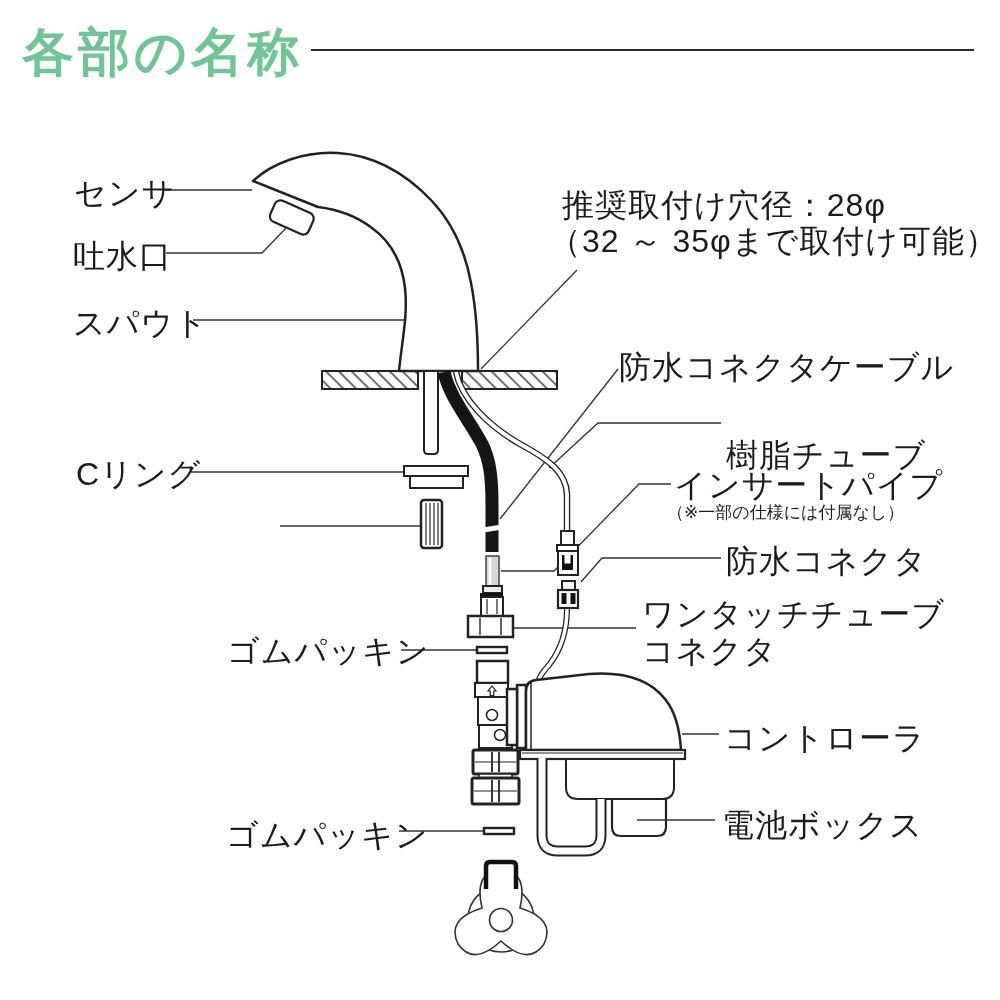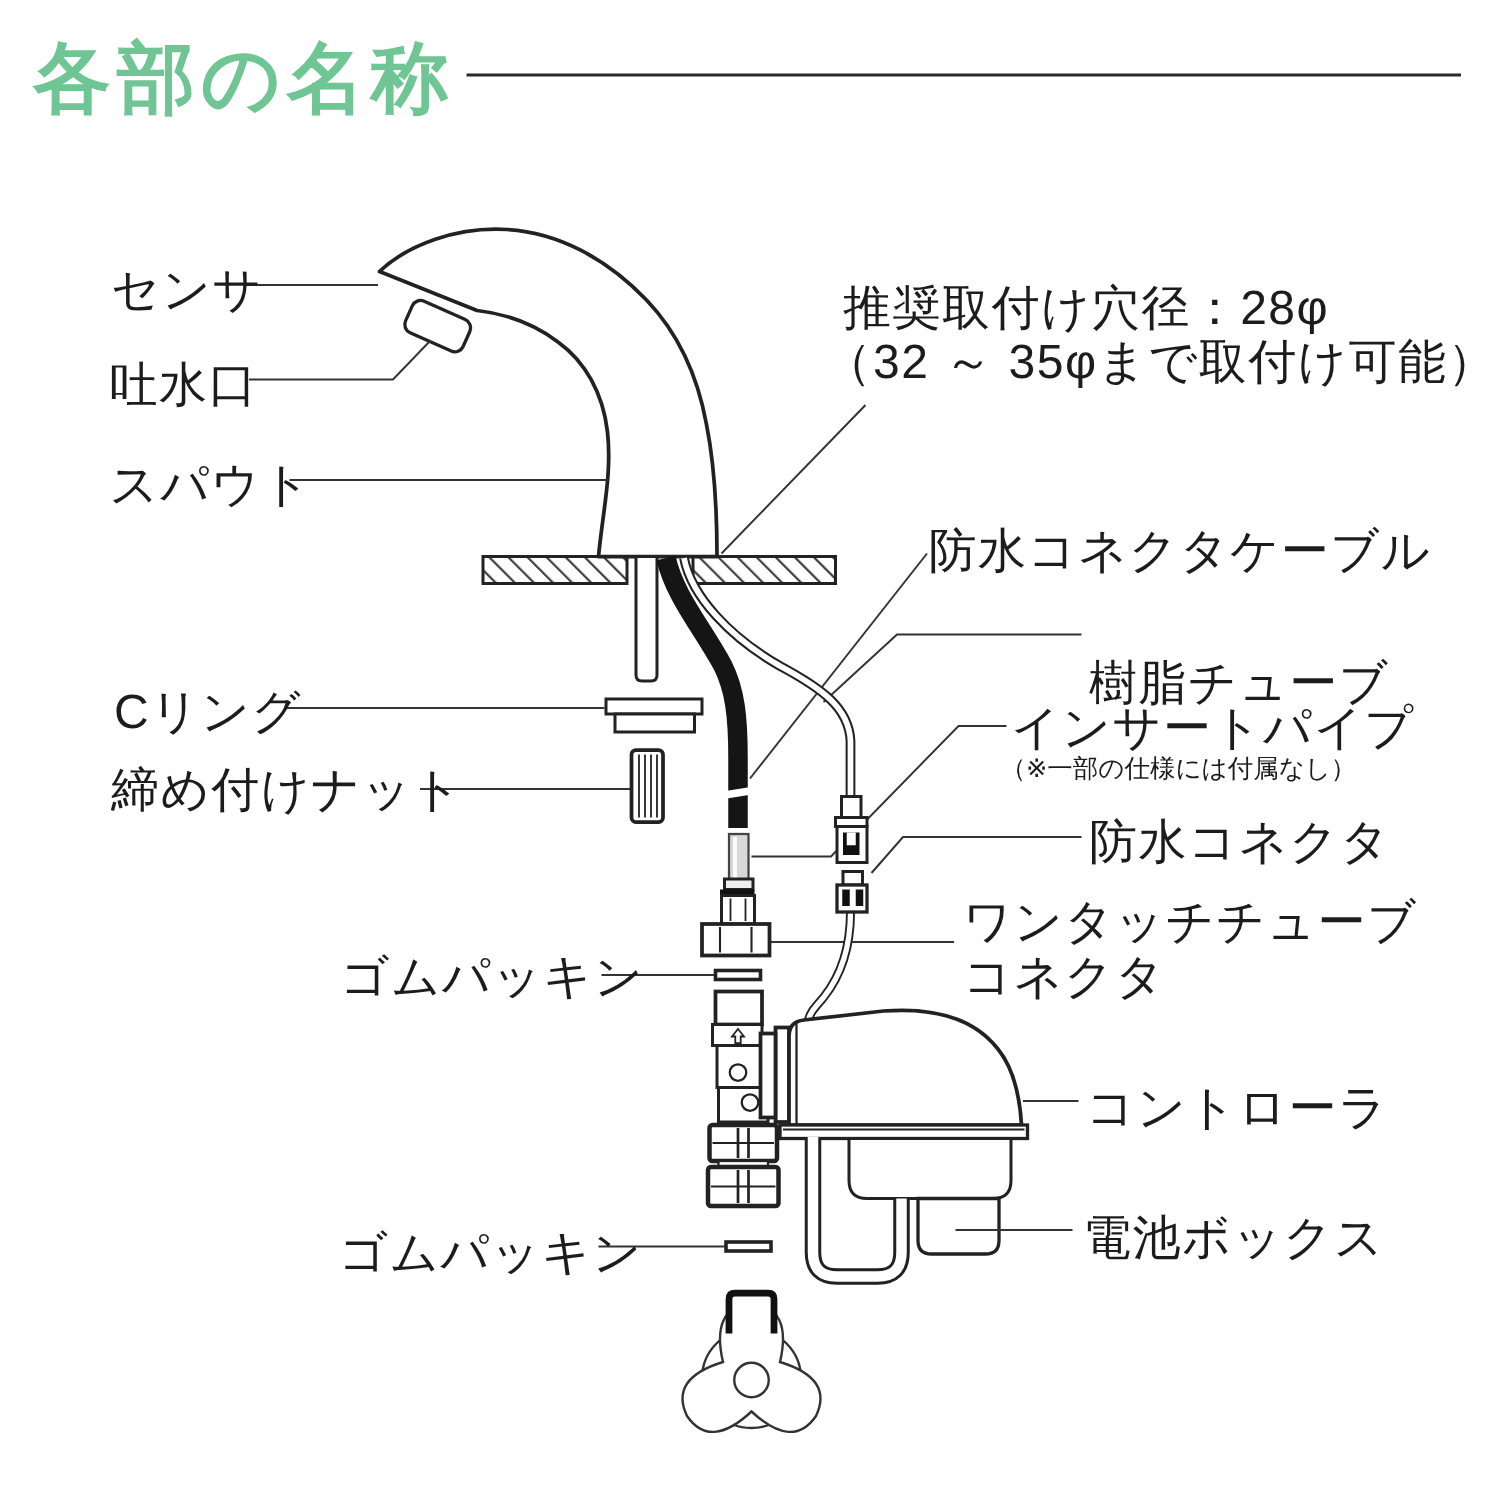--- a/index.html
+++ b/index.html
@@ -174,21 +174,20 @@
       <circle cx="501" cy="920" r="11.5" fill="#fff" stroke="#333" stroke-width="1.6"></circle>
     </g>
   </svg>
 
   <div id="title">各部の名称</div>
 
   <div class="lbl" style="left:74px;top:175px;">センサ</div>
   <div class="lbl" style="left:73px;top:238px;text-align:right;">吐水口</div>
   <div class="lbl" style="left:73px;top:305px;">スパウト</div>
   <div class="lbl" style="left:76px;top:456px;">Cリング</div>
-  <div class="lbl" style="left:74px;top:508px;">締め付けナット</div>
   <div class="lbl" style="left:227px;top:633px;">ゴムパッキン</div>
   <div class="lbl" style="left:226px;top:817px;">ゴムパッキン</div>
   <div class="lbl" style="left:562px;top:187px;">推奨取付け穴径：28φ</div>
   <div class="lbl" style="left:549px;top:223px;">（32 ～ 35φまで取付け可能）</div>
   <div class="lbl" style="left:619px;top:349px;">防水コネクタケーブル</div>
   <div class="lbl" style="left:726px;top:406px;margin-top:31px;">樹脂チューブ</div>
   <div class="lbl" style="left:674px;top:467px;">インサートパイプ</div>
   <div class="lbl small" style="left:667px;top:503px;">（※一部の仕様には付属なし）</div>
   <div class="lbl" style="left:642px;top:596px;">ワンタッチチューブ</div>
   <div class="lbl" style="left:726px;top:543px;">防水コネクタ</div>

